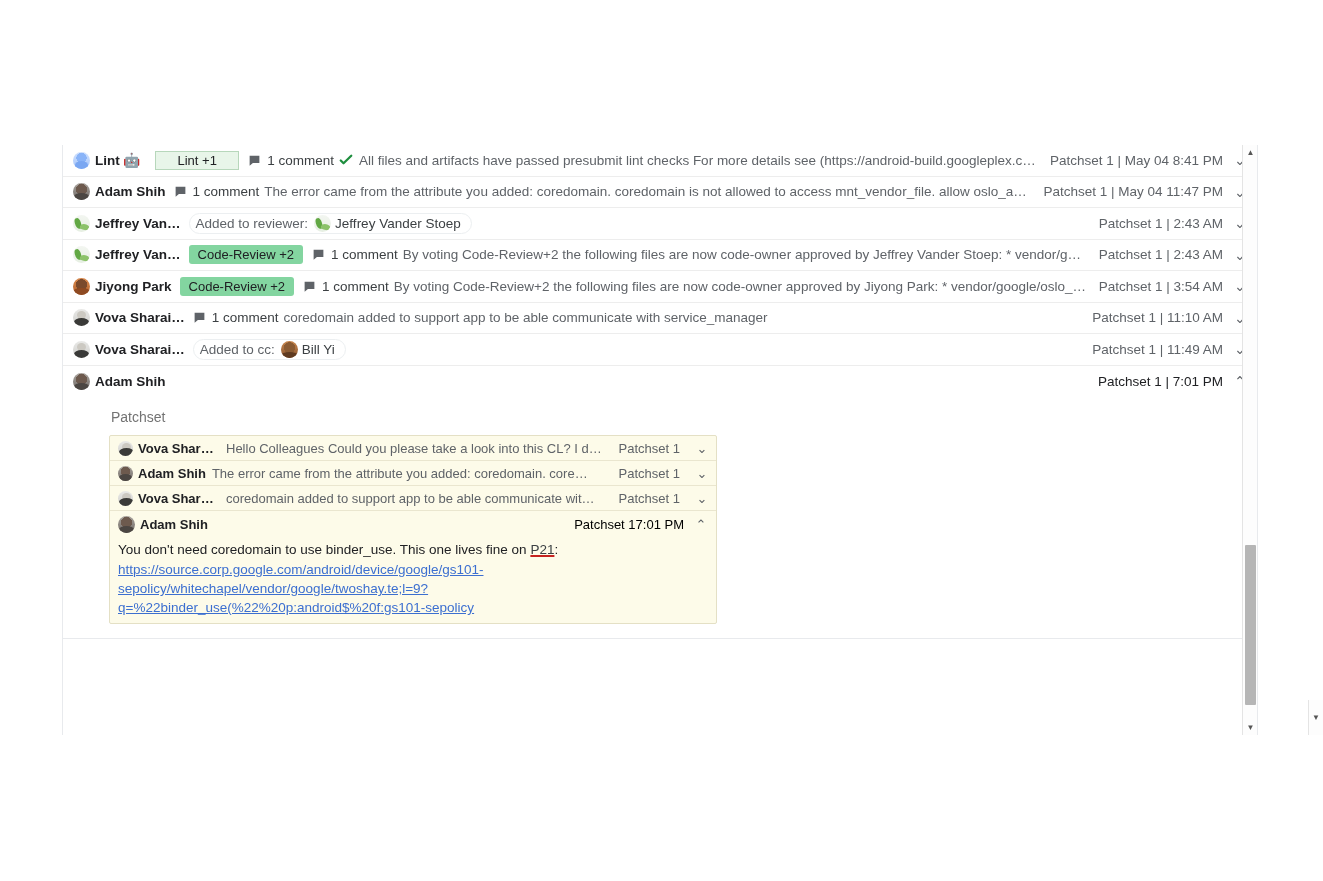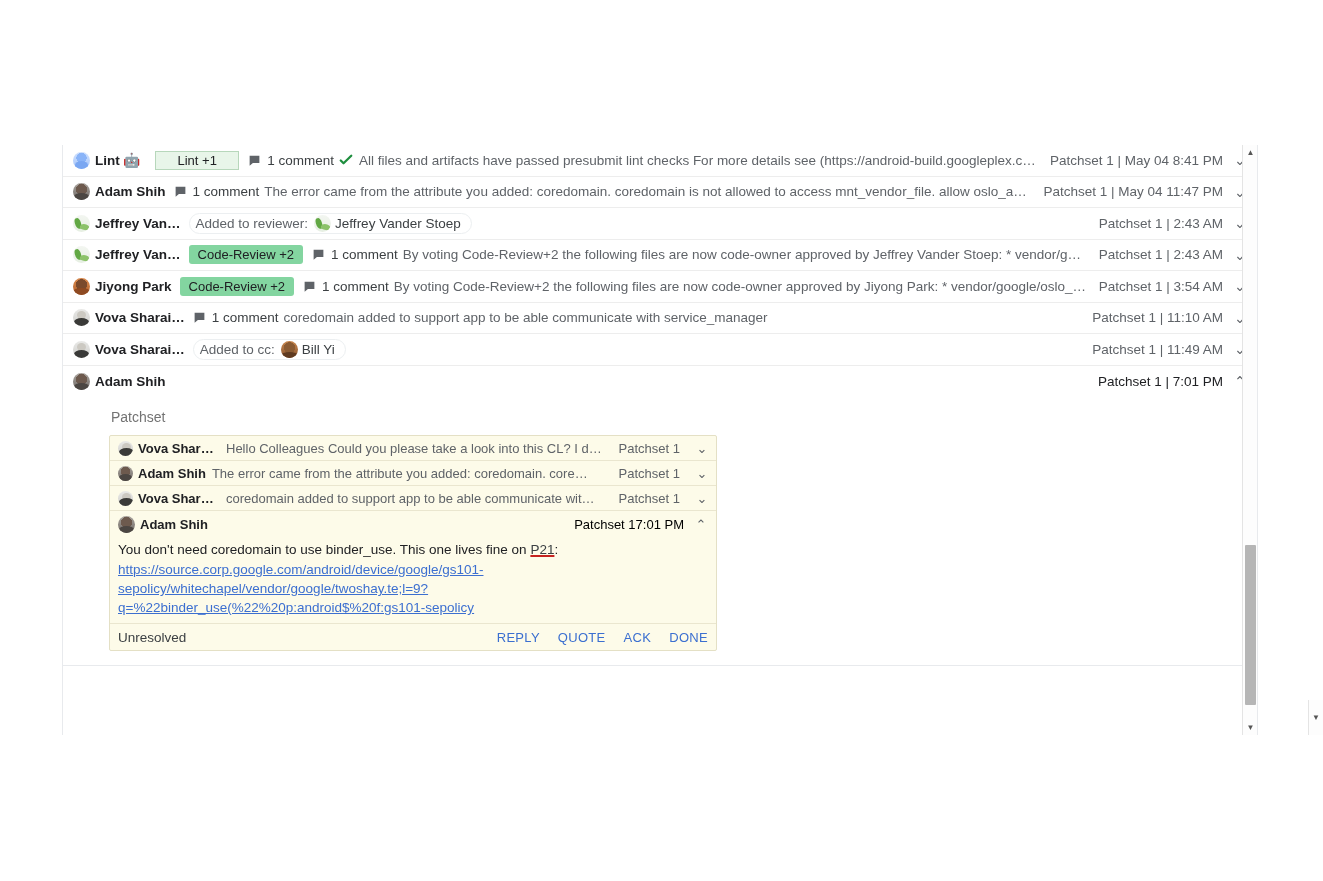--- a/index.html
+++ b/index.html
@@ -486,29 +486,20 @@
             <span class="chev">⌃</span>
           </div>
 
           <div class="thread-body">
             <p><span>You don't need coredomain to use binder_use. This one lives fine on </span><a class="inline-code-link" href="#">P21</a><span>:</span></p>
             <a class="link url-line" href="#">https://source.corp.google.com/android/device/google/gs101-</a>
             <a class="link url-line" href="#">sepolicy/whitechapel/vendor/google/twoshay.te;l=9?</a>
             <a class="link url-line" href="#">q=%22binder_use(%22%20p:android$%20f:gs101-sepolicy</a>
           </div>
 
-          <div class="thread-footer">
-            <span class="unresolved">Unresolved</span>
-            <span class="actions" id="thread-actions">
-                <button class="action-btn">REPLY</button>
-                <button class="action-btn">QUOTE</button>
-                <button class="action-btn">ACK</button>
-                <button class="action-btn">DONE</button>
-              </span>
-          </div>
         </div>
       </div>
     </div>
 
     <div class="scrollbar">
       <div class="sb-arrow up">▲</div>
       <div class="sb-thumb"></div>
       <div class="sb-arrow down">▼</div>
     </div>
   </div>

